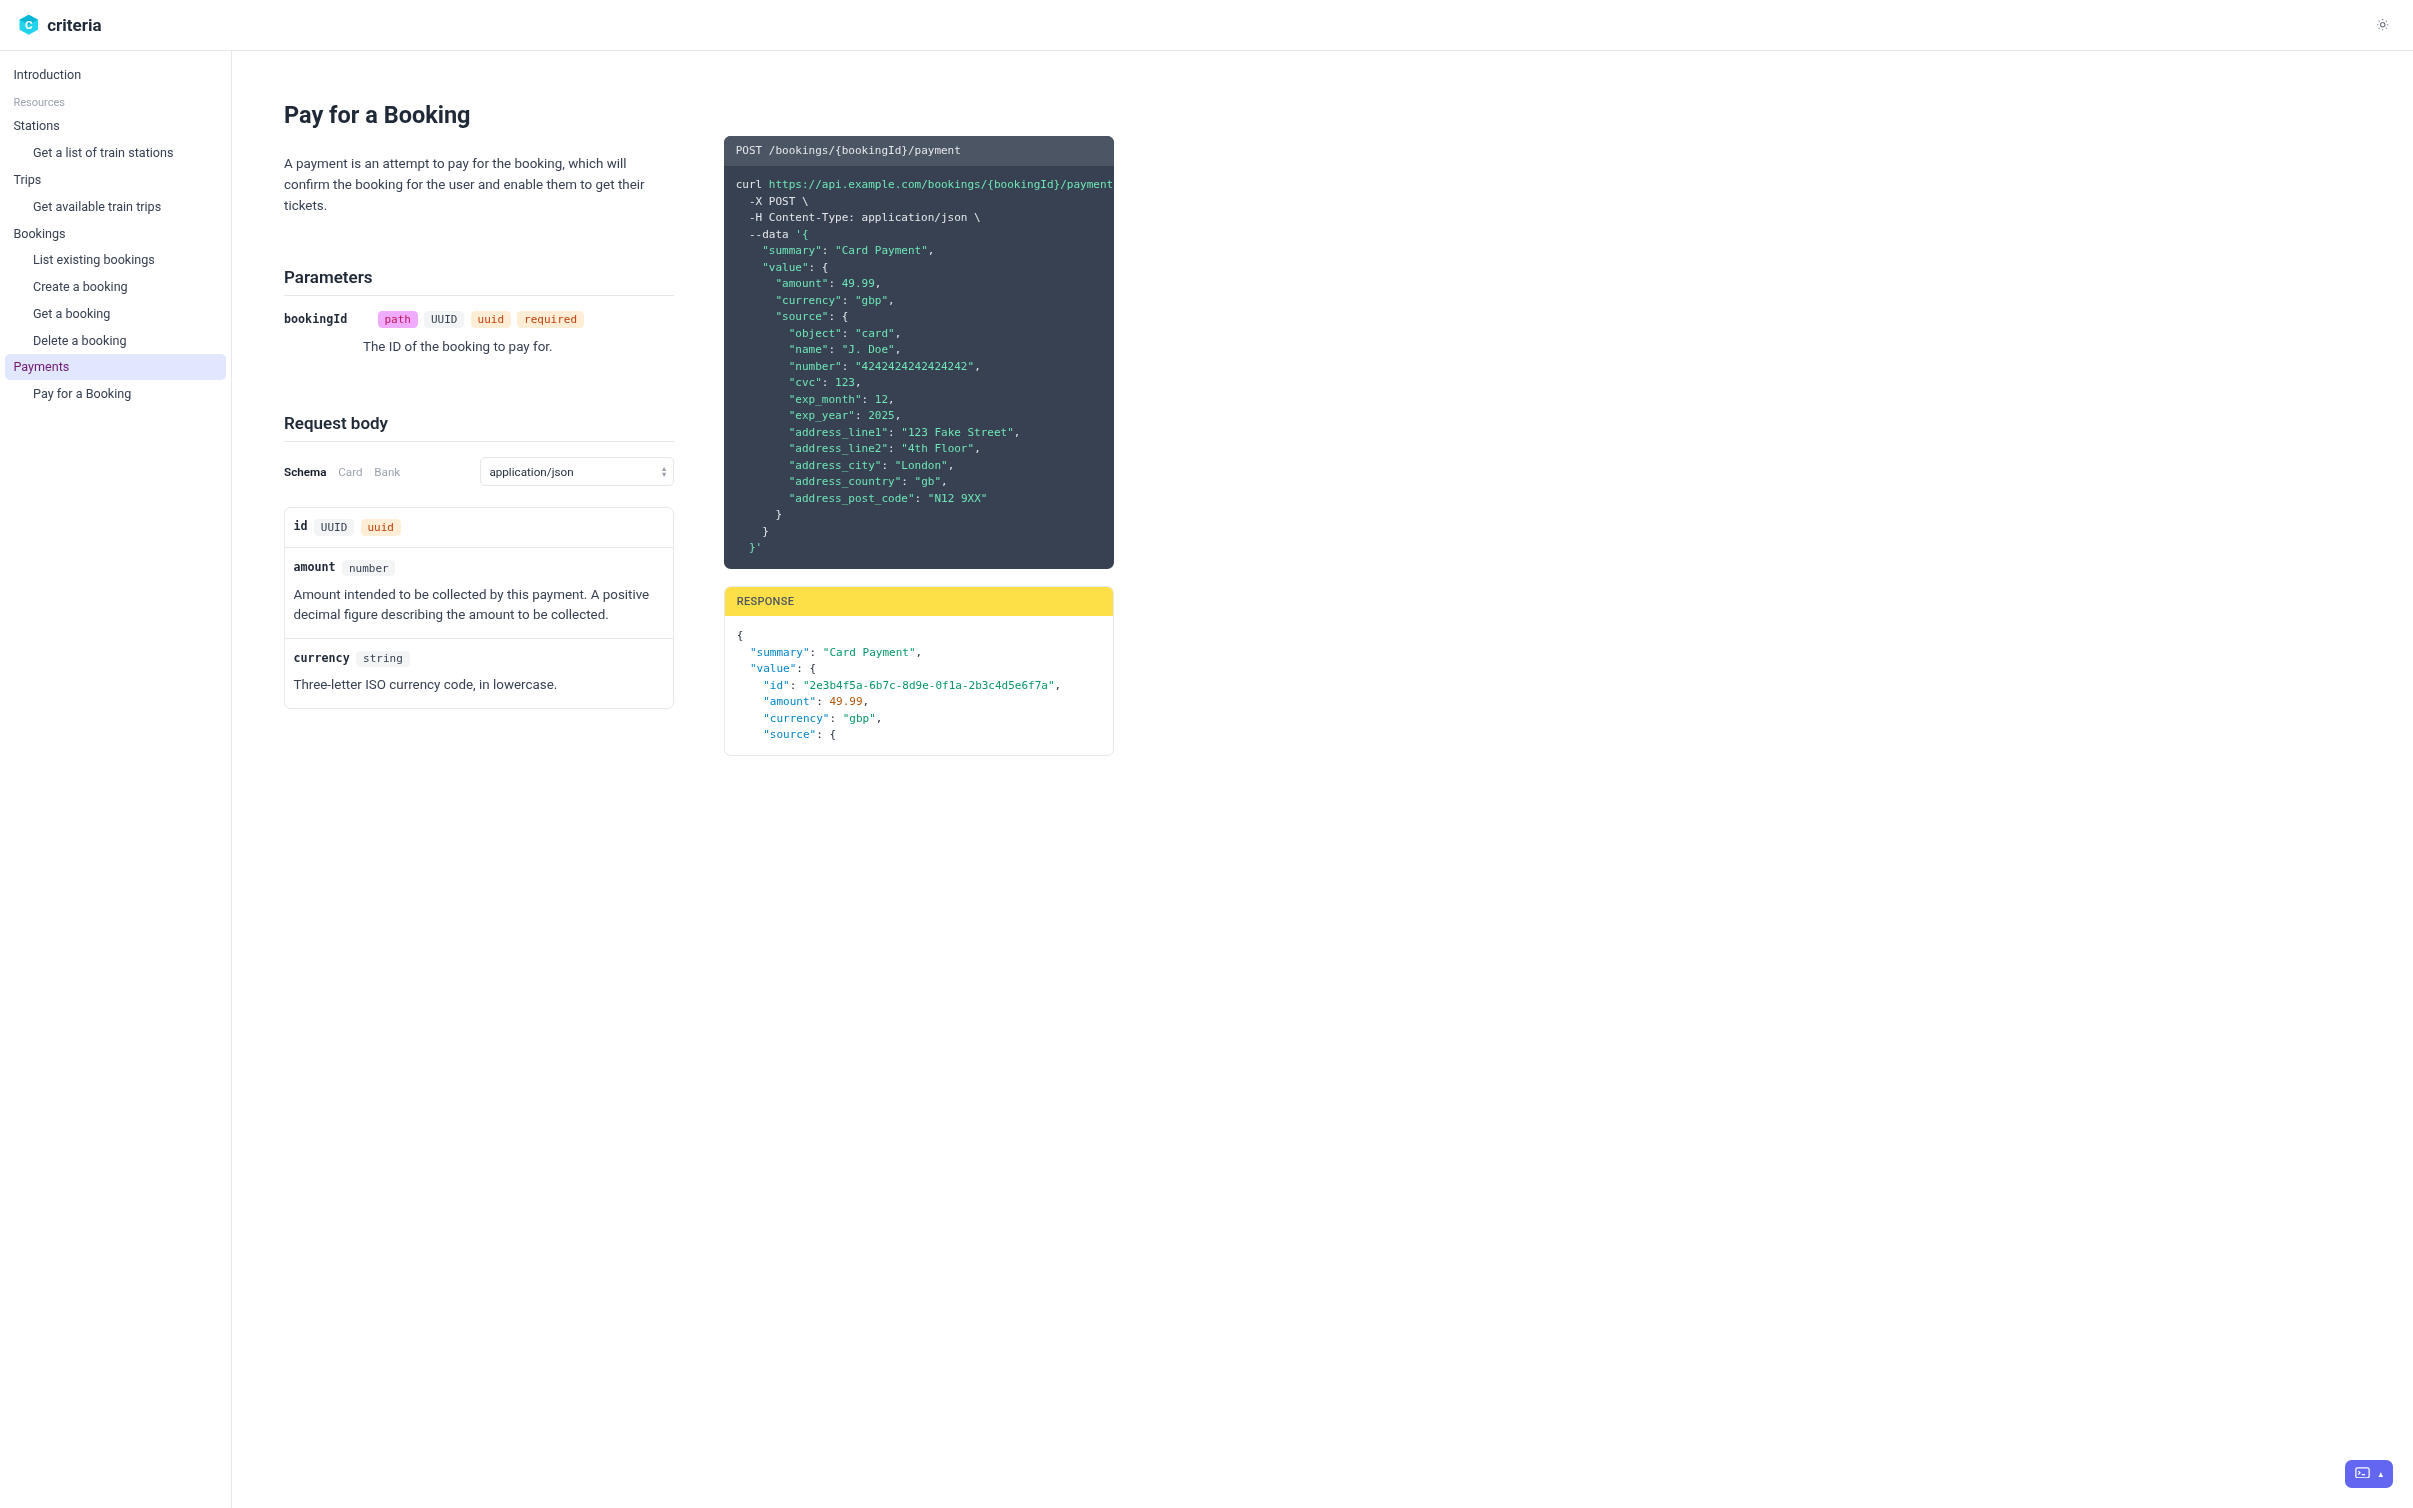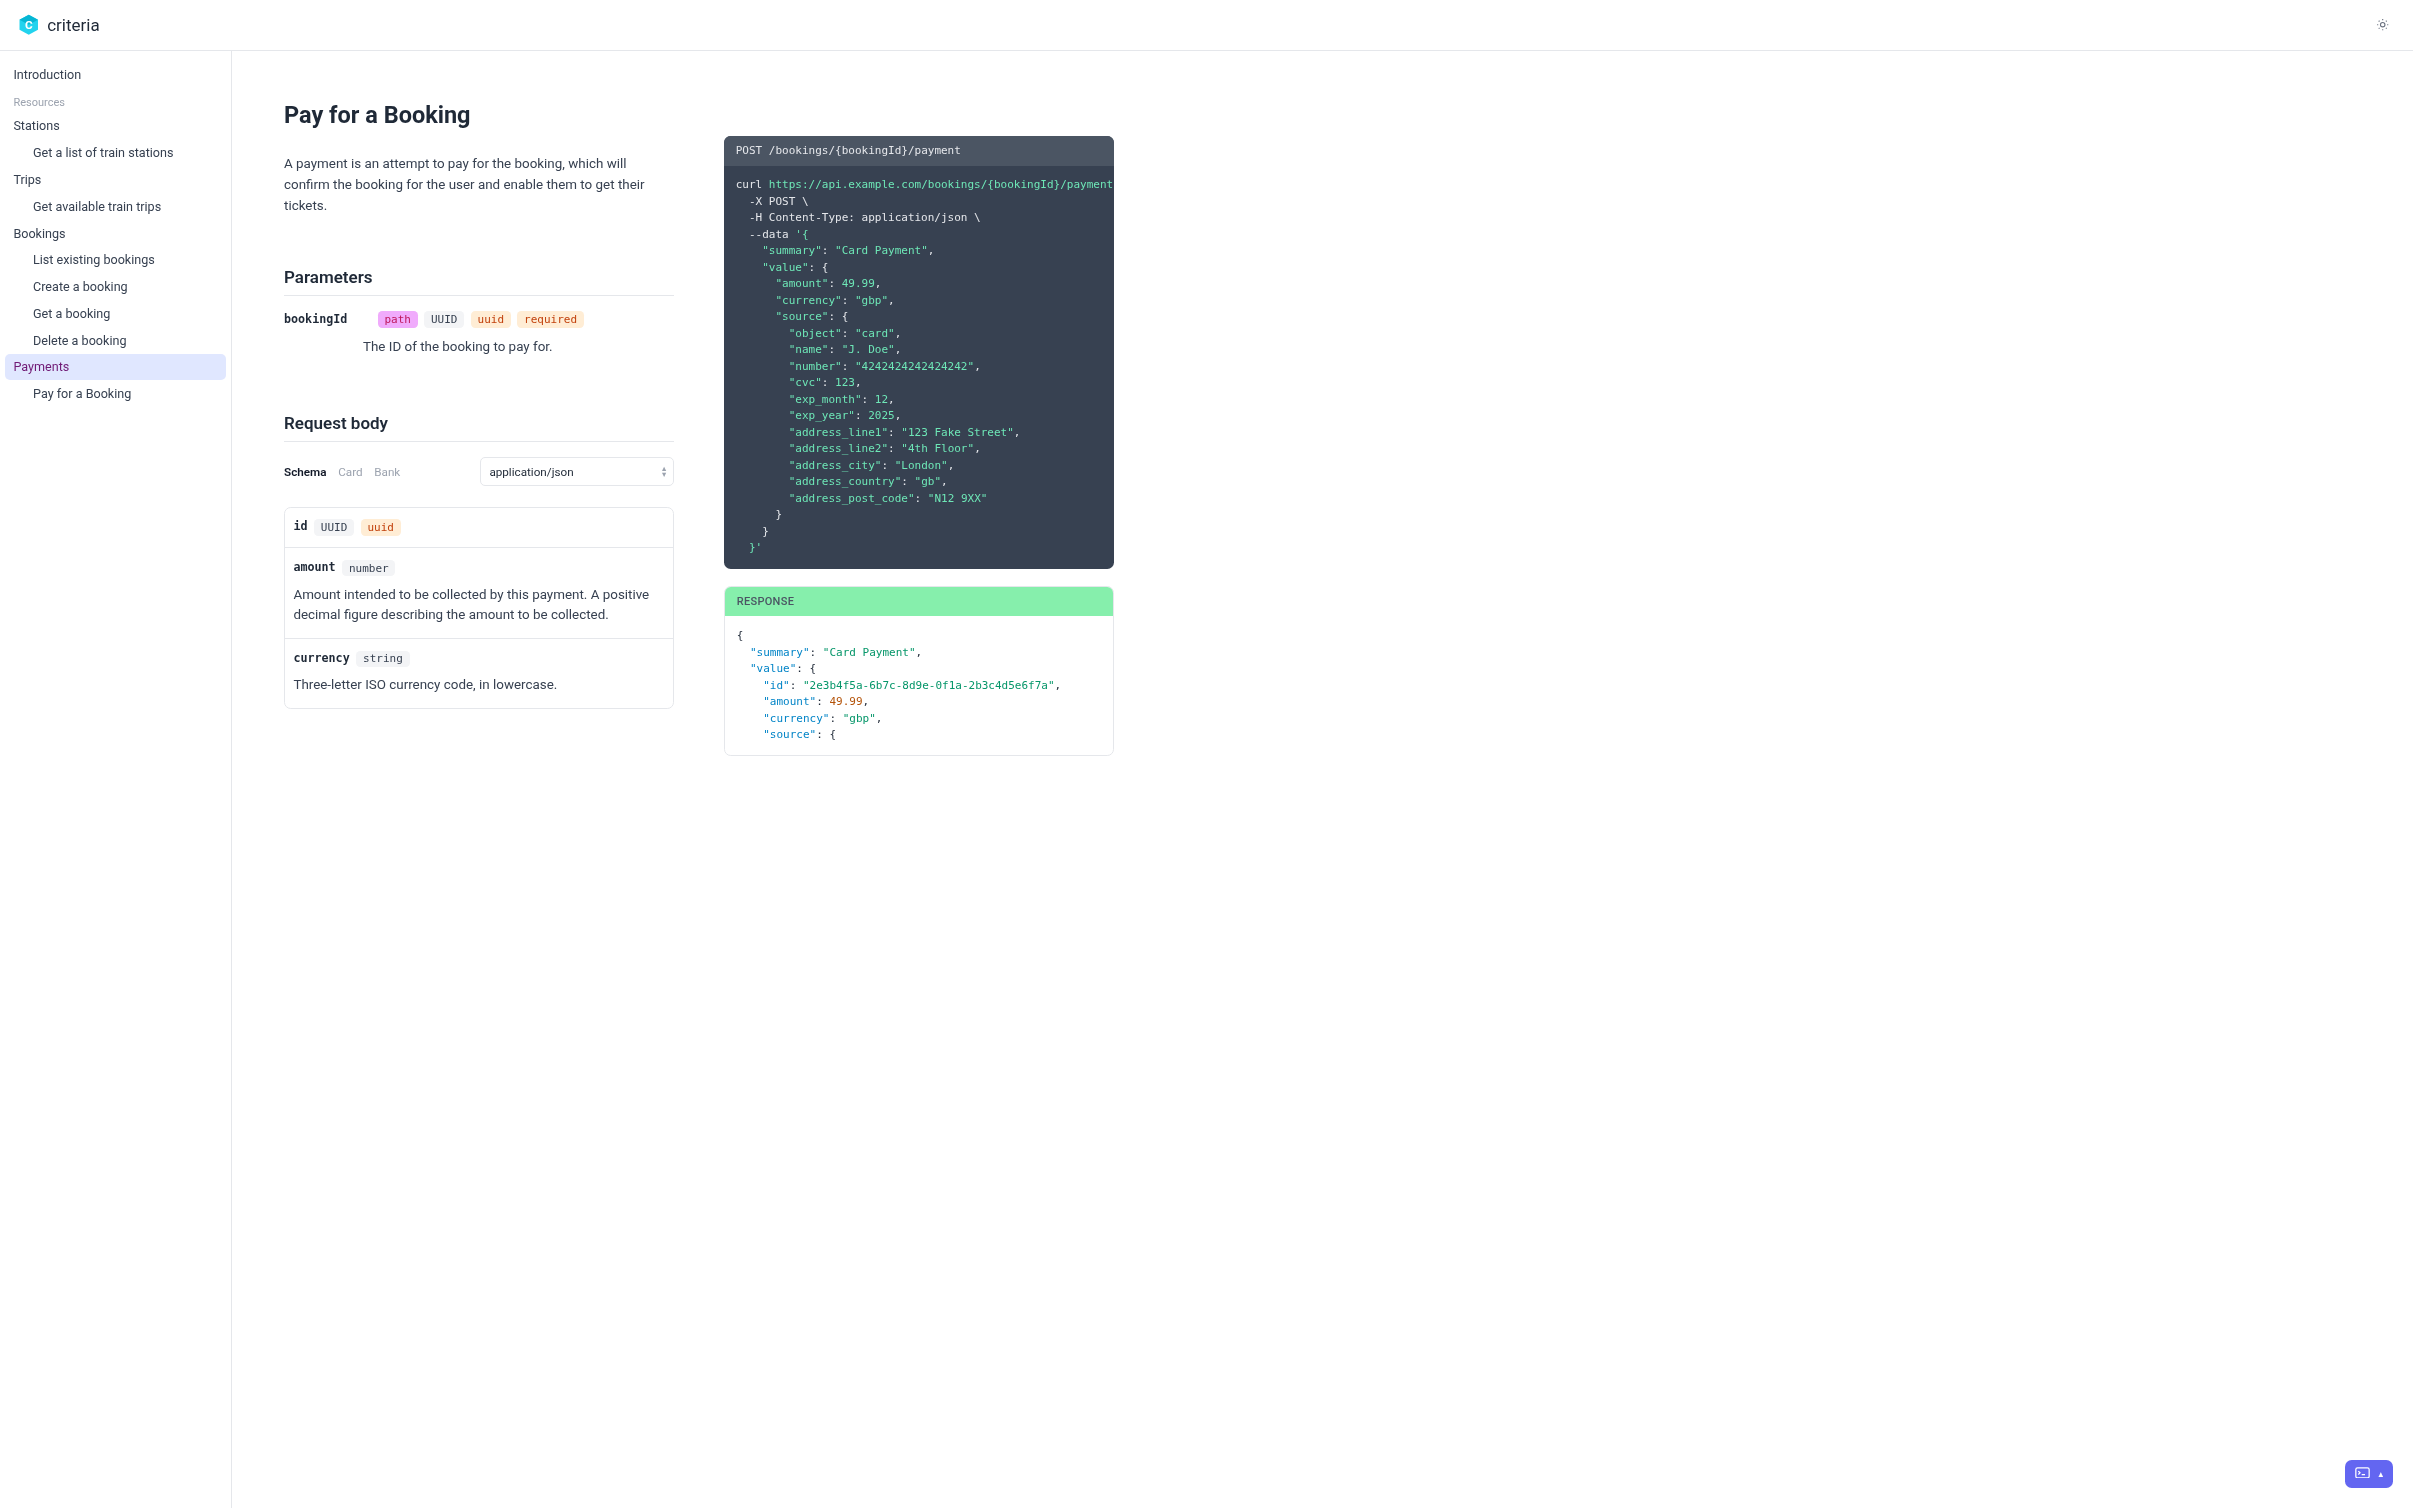--- a/index.html
+++ b/index.html
@@ -20,21 +20,21 @@
 .logo {
   display: flex;
   align-items: center;
   gap: 6.7px;
 }
 .logo-icon {
   width: 23.5px; height: 23.5px;
   display: flex; align-items: center; justify-content: center;
 }
 .logo-text {
-  font-weight: 400;
+  font-weight: 700;
   font-size: 17px;
   color: #1f2937;
 }
 .theme-toggle {
   width: 27px; height: 27px;
   display: flex; align-items: center; justify-content: center;
   border-radius: 5px;
   cursor: pointer;
   color: #6b7280;
 }
@@ -205,21 +205,21 @@
 .request-body { color: #d1d5db; }
 .tok-green { color: #6ee7b7; }
 .tok-white { color: #e5e7eb; }
 .response-box {
   margin-top: 17px;
   border: 0.8px solid #e5e7eb;
   border-radius: 6.7px;
   overflow: hidden;
 }
 .response-header {
-  background: #86efac;
+  background: #fde047;
   padding: 8.4px 11.7px;
   font-size: 11px;
   font-weight: 500;
   color: #4b5563;
   letter-spacing: 0.3px;
 }
 .response-body { color: #1f2937; }
 .r-key { color: #0284c7; }
 .r-str { color: #059669; }
 .r-num { color: #b45309; }

